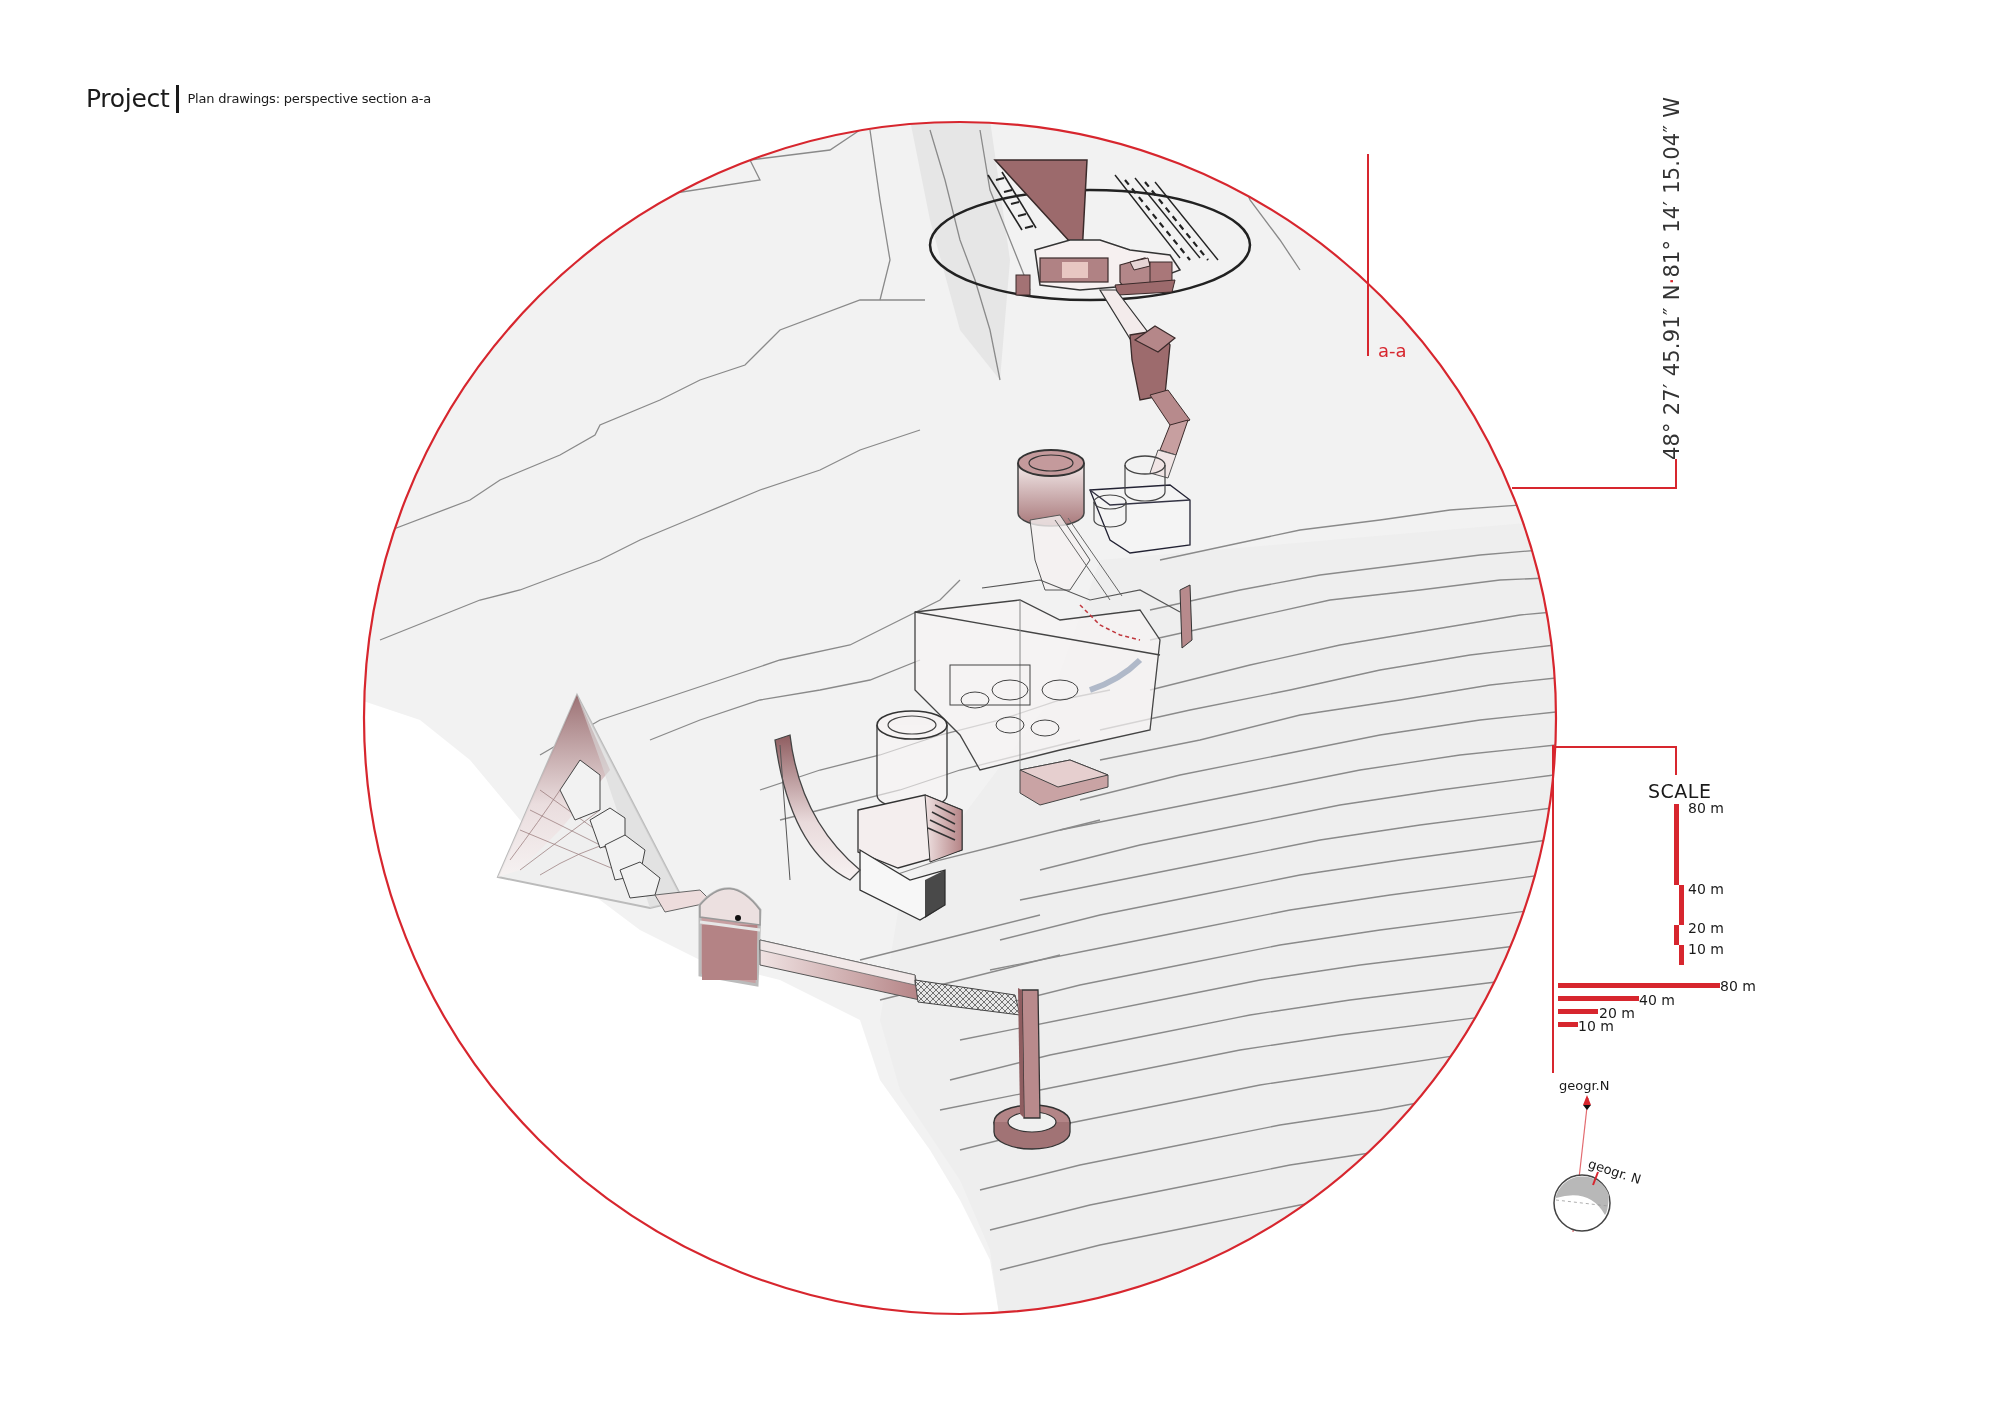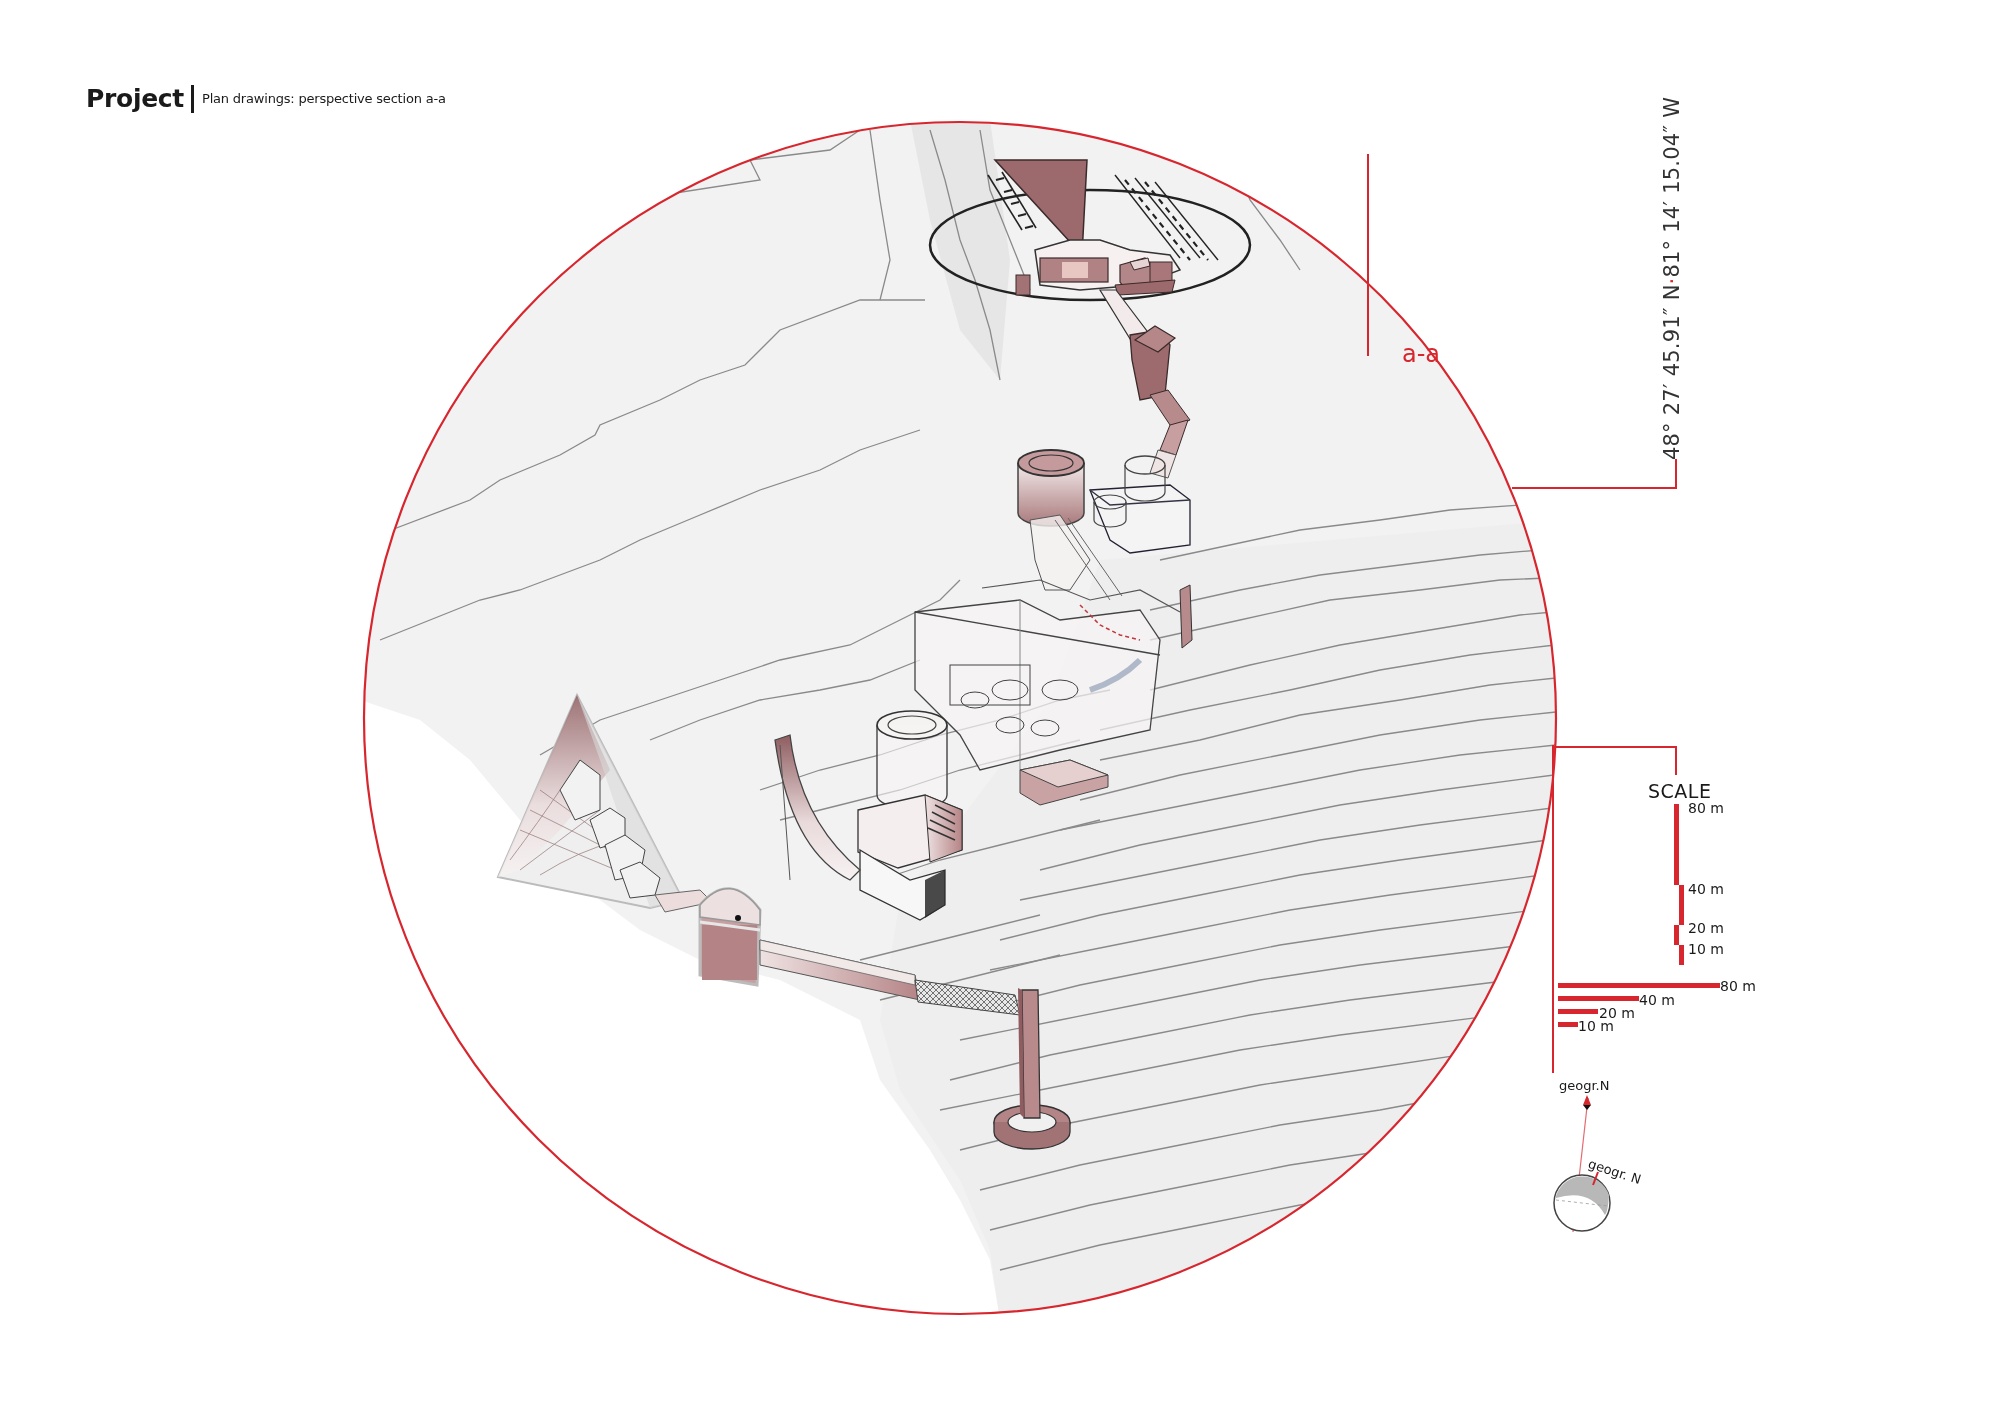--- a/index.html
+++ b/index.html
@@ -1,26 +1,26 @@
 <!DOCTYPE html>
 <html><head>
 <meta charset="utf-8">
 <style>
   html, body { margin: 0; padding: 0; background: #ffffff; }
   body { width: 2000px; height: 1414px; position: relative; overflow: hidden;
          font-family: "DejaVu Sans", "Liberation Sans", sans-serif; color: #1a1a1a; }
   .header { position: absolute; left: 86px; top: 84px; display: flex; align-items: center; white-space: nowrap; }
-  .header .proj { font-weight: bold; font-size: 25px; letter-spacing: -0.3px; }
+  .header .proj { font-weight: normal; font-size: 25px; letter-spacing: -0.3px; }
   .header .sep { width: 3px; height: 28px; background: #1a1a1a; margin: 0 8px 0 7px; }
   .header .sub { font-size: 13px; letter-spacing: -0.2px; }
   svg.stage { position: absolute; left: 0; top: 0; }
   .coord { position: absolute; left: 1660px; top: 460px; transform-origin: 0 0; transform: rotate(-90deg);
            font-size: 21px; color: #333; white-space: nowrap; letter-spacing: 0.2px; }
   .coord .dot { color: #d7262e; }
-  .section-label { position: absolute; left: 1378px; top: 340px; font-size: 24px; color: #d7262e; margin-left: 24px; }
+  .section-label { position: absolute; left: 1378px; top: 340px; font-size: 18px; color: #d7262e; }
   .scale-title { position: absolute; left: 1648px; top: 780px; font-size: 19px; color: #1a1a1a; letter-spacing: 0.5px; }
   .sl { position: absolute; font-size: 14px; color: #1a1a1a; white-space: nowrap; }
   .north { position: absolute; font-size: 13px; color: #1a1a1a; white-space: nowrap; }
 </style>
 </head>
 <body>
 
 <div class="header">
   <span class="proj">Project</span>
   <span class="sep"></span>

